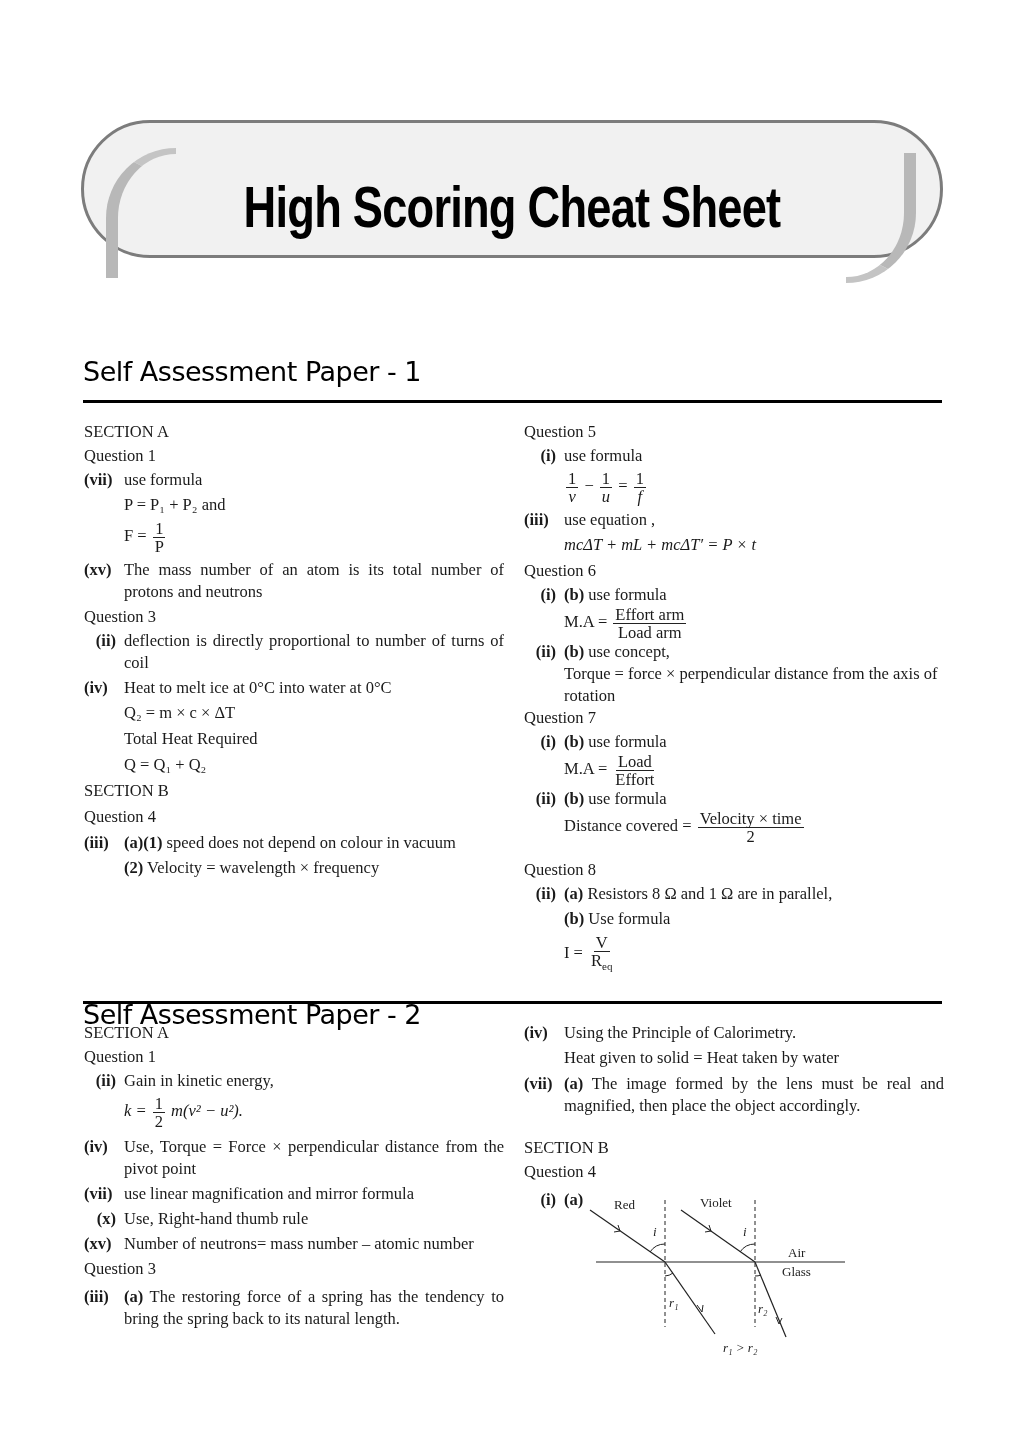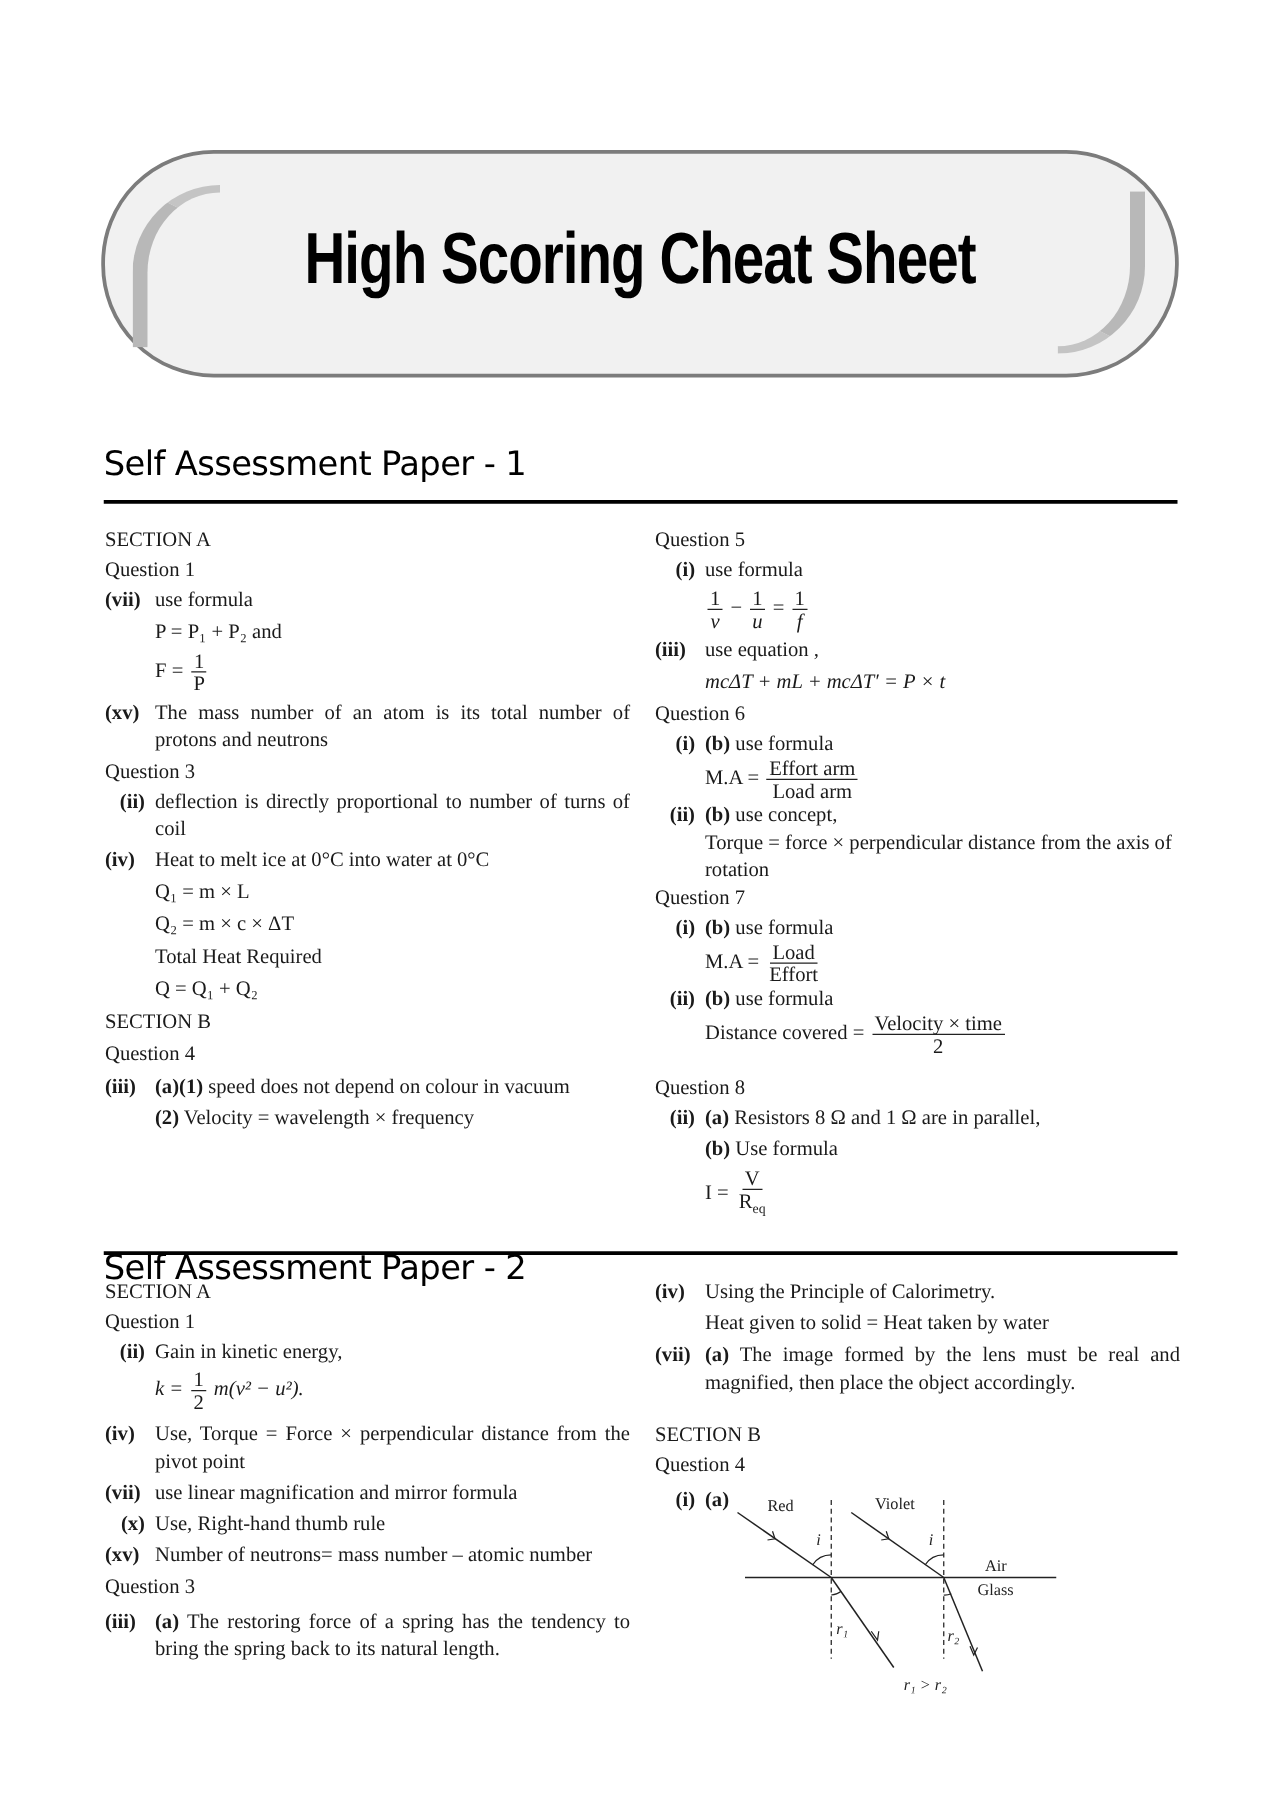--- a/index.html
+++ b/index.html
@@ -1,20 +1,20 @@
 <!DOCTYPE html>
 <html><head>
 <meta charset="utf-8">
 <style>
   * { box-sizing: border-box; margin: 0; padding: 0; }
   html, body { width: 1024px; height: 1440px; background: #ffffff; }
   body { position: relative; font-family: "DejaVu Serif", "Liberation Serif", serif; color: #1a1a1a; overflow: hidden; }
 
   
-  .banner { position: absolute; left: 81px; top: 120px; width: 862px; height: 182px; border: 3px solid #7c7c7c; border-radius: 90px; background: #f1f1f1; }
+  .banner { position: absolute; left: 81px; top: 120px; width: 862px; height: 138px; border: 3px solid #7c7c7c; border-radius: 90px; background: #f1f1f1; }
   .banner .swoosh-l { position: absolute; left: 22px; top: 25px; width: 70px; height: 130px; border-left: 12px solid #b8b8b8; border-top: 6px solid #c4c4c4; border-radius: 70px 0 0 0; }
   .banner .swoosh-r { position: absolute; right: 24px; top: 30px; width: 70px; height: 130px; border-right: 12px solid #b8b8b8; border-bottom: 6px solid #c4c4c4; border-radius: 0 0 70px 0; }
   .banner-title { position: absolute; left: 0; right: 0; top: 50px; text-align: center; font-family: "Liberation Sans", "DejaVu Sans", sans-serif; font-weight: bold; font-size: 58px; letter-spacing: -1px; color: #000; transform: scaleX(0.78); transform-origin: center; }
 
   
   .paper-head { position: absolute; left: 83px; width: 859px; text-align: left; font-family: "DejaVu Sans", "Liberation Sans", sans-serif; font-weight: normal; font-size: 27px; color: #000; letter-spacing: -0.5px; }
   .paper-rule { position: absolute; left: 83px; width: 859px; height: 3px; background: #000; }
 
   
   .col { position: absolute; width: 420px; font-family: "Liberation Serif", "DejaVu Serif", serif; font-size: 16.5px; line-height: 22px; }
@@ -69,21 +69,20 @@
   </div>
   <div class="q">Question 3</div>
   <div class="item">
     <span class="num ind">(ii)</span>
     <span class="body">deflection is directly proportional to number of turns of coil</span>
   </div>
   <div class="item">
     <span class="num">(iv)</span>
     <span class="body">Heat to melt ice at 0°C into water at 0°C</span>
   </div>
-  <div class="line">Q₁ = m × L</div>
   <div class="line">Q₂ = m × c × ΔT</div>
   <div class="line">Total Heat Required</div>
   <div class="line">Q = Q₁ + Q₂</div>
   <div class="sec">SECTION B</div>
   <div class="q" style="margin-top:4px;">Question 4</div>
   <div class="item" style="margin-top:4px;">
     <span class="num">(iii)</span>
     <span class="body"><span class="b">(a)(1)</span> <span>speed does not depend on colour in vacuum</span></span>
   </div>
   <div class="line"><span class="b">(2)</span> <span>Velocity = wavelength × frequency</span></div>

